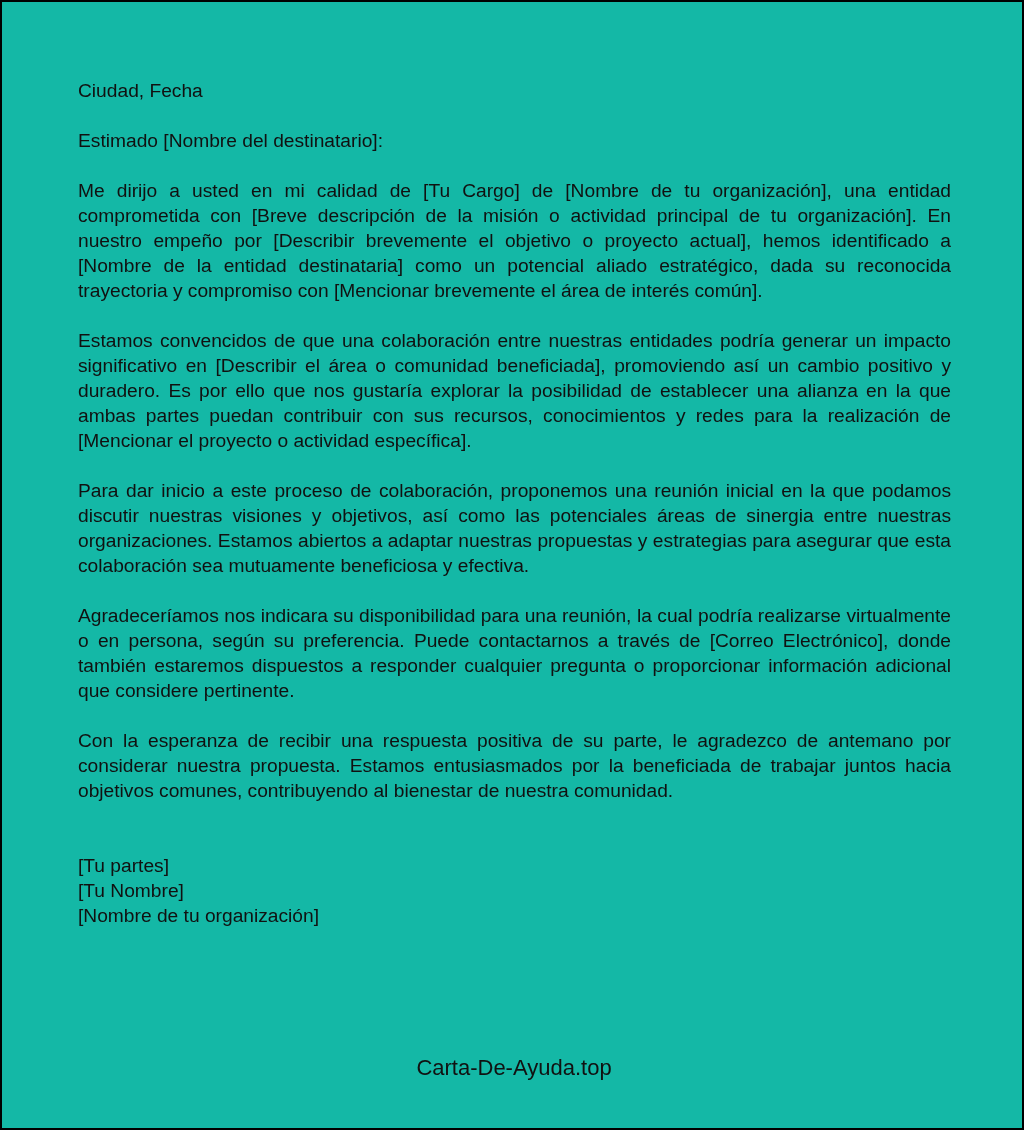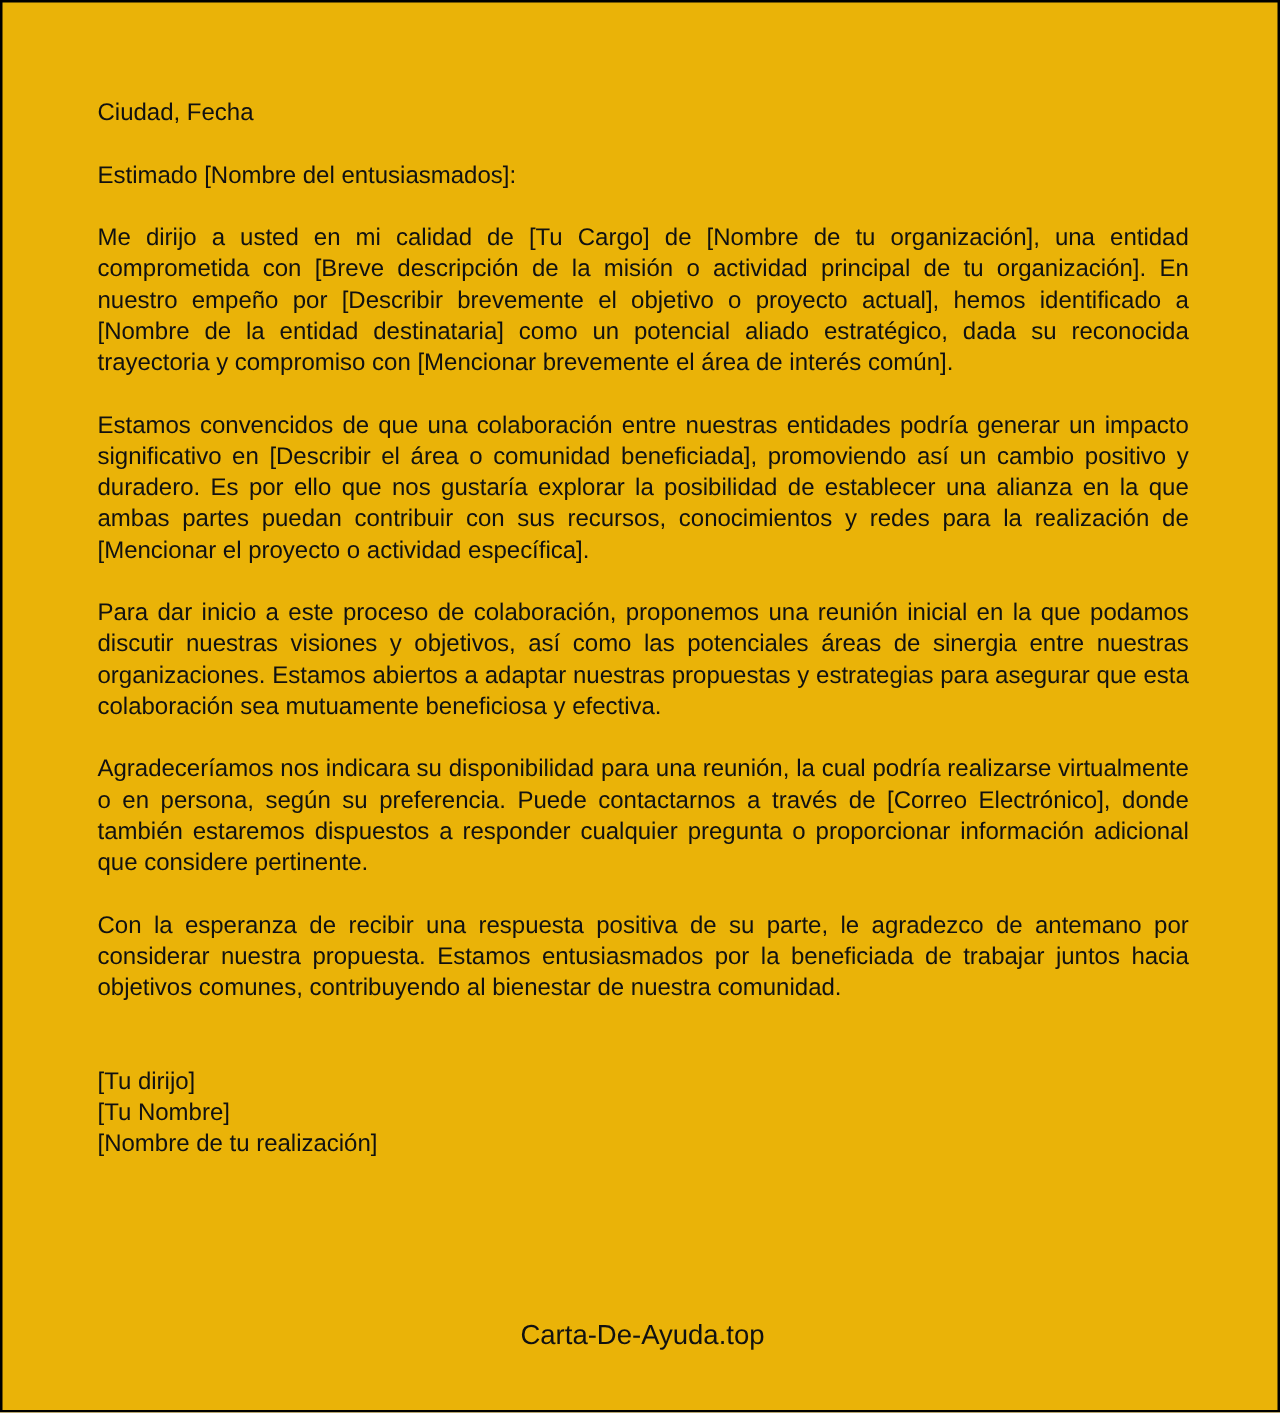--- a/index.html
+++ b/index.html
@@ -14,21 +14,21 @@
       overflow: hidden;
     }
     .page {
       position: absolute;
       left: 0;
       top: 0;
       width: 1024px;
       height: 1130px;
       box-sizing: border-box;
       border: 2px solid #000000;
-      background: #eab308;
+      background: #14b8a6;
     }
     .letter {
       position: absolute;
       left: 76px;
       top: 76px;
       width: 873px;
       font-family: "Liberation Sans", sans-serif;
       font-size: 19.2px;
       line-height: 25px;
       color: #111111;
@@ -61,33 +61,33 @@
       color: #111111;
     }
   </style>
 </head>
 <body>
 
 <div class="page">
   <div class="letter">
     <p class="line">Ciudad, Fecha</p>
     <div class="gap"></div>
-    <p class="line">Estimado [Nombre del entusiasmados]:</p>
+    <p class="line">Estimado [Nombre del destinatario]:</p>
     <div class="gap"></div>
     <p class="para">Me dirijo a usted en mi calidad de [Tu Cargo] de [Nombre de tu organización], una entidad comprometida con [Breve descripción de la misión o actividad principal de tu organización]. En nuestro empeño por [Describir brevemente el objetivo o proyecto actual], hemos identificado a [Nombre de la entidad destinataria] como un potencial aliado estratégico, dada su reconocida trayectoria y compromiso con [Mencionar brevemente el área de interés común].</p>
     <div class="gap"></div>
     <p class="para">Estamos convencidos de que una colaboración entre nuestras entidades podría generar un impacto significativo en [Describir el área o comunidad beneficiada], promoviendo así un cambio positivo y duradero. Es por ello que nos gustaría explorar la posibilidad de establecer una alianza en la que ambas partes puedan contribuir con sus recursos, conocimientos y redes para la realización de [Mencionar el proyecto o actividad específica].</p>
     <div class="gap"></div>
     <p class="para">Para dar inicio a este proceso de colaboración, proponemos una reunión inicial en la que podamos discutir nuestras visiones y objetivos, así como las potenciales áreas de sinergia entre nuestras organizaciones. Estamos abiertos a adaptar nuestras propuestas y estrategias para asegurar que esta colaboración sea mutuamente beneficiosa y efectiva.</p>
     <div class="gap"></div>
     <p class="para">Agradeceríamos nos indicara su disponibilidad para una reunión, la cual podría realizarse virtualmente o en persona, según su preferencia. Puede contactarnos a través de [Correo Electrónico], donde también estaremos dispuestos a responder cualquier pregunta o proporcionar información adicional que considere pertinente.</p>
     <div class="gap"></div>
     <p class="para">Con la esperanza de recibir una respuesta positiva de su parte, le agradezco de antemano por considerar nuestra propuesta. Estamos entusiasmados por la beneficiada de trabajar juntos hacia objetivos comunes, contribuyendo al bienestar de nuestra comunidad.</p>
     <div class="gap"></div>
     <div class="gap"></div>
     <div>
-      <p class="sig-line">[Tu dirijo]</p>
+      <p class="sig-line">[Tu partes]</p>
       <p class="sig-line">[Tu Nombre]</p>
-      <p class="sig-line">[Nombre de tu realización]</p>
+      <p class="sig-line">[Nombre de tu organización]</p>
     </div>
   </div>
   <div class="footer">Carta-De-Ayuda.top</div>
 </div>
 
 </body></html>

